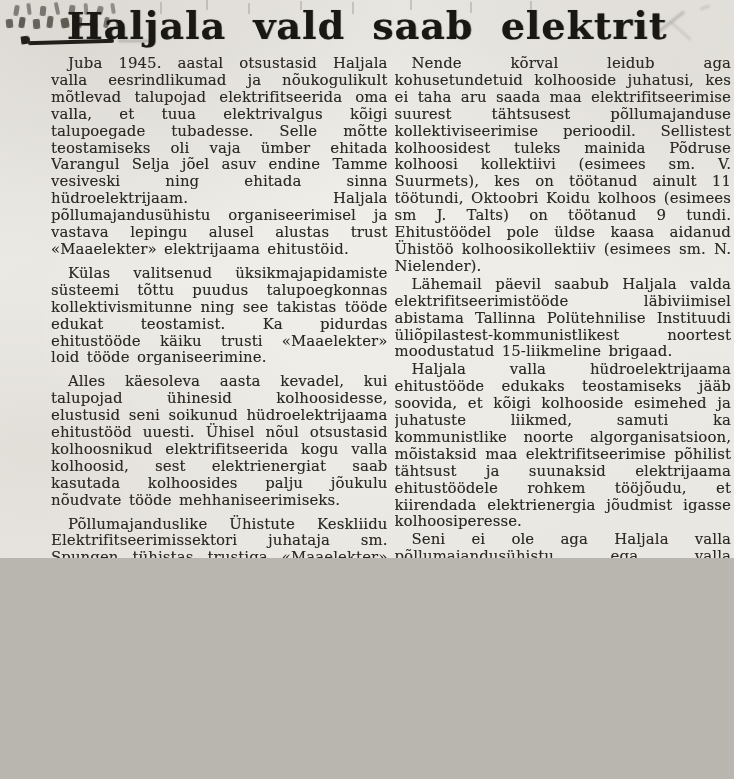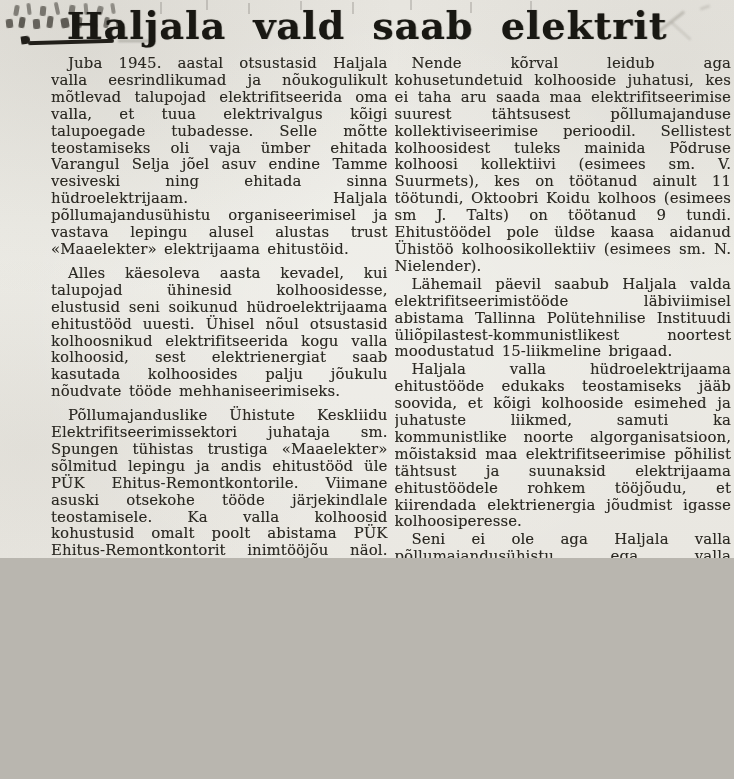--- a/index.html
+++ b/index.html
@@ -168,20 +168,21 @@
     <i class="tr-stroke" style="left:650px; top:22px; width:38px; height:2.5px; transform:rotate(-38deg);"></i>
     <i class="tr-stroke" style="left:668px; top:30px; width:26px; height:2px;   transform:rotate(42deg); opacity:.7;"></i>
     <i class="tr-stroke" style="left:700px; top:6px;  width:10px; height:3px;   transform:rotate(-20deg); opacity:.6;"></i>
   </div>
 
   <h1 class="headline">Haljala vald saab elektrit</h1>
 
   <div class="cols">
     <div class="col col-left">
       <p>Juba 1945. aastal otsustasid Haljala valla eesrindlikumad ja nõukogulikult mõtlevad talupojad elektrifitseerida oma valla, et tuua elektrivalgus kõigi talupoegade tubadesse. Selle mõtte teostamiseks oli vaja ümber ehitada Varangul Selja jõel asuv endine Tamme vesiveski ning ehitada sinna hüdroelektrijaam. Haljala põllumajandusühistu organiseerimisel ja vastava lepingu alusel alustas trust «Maaelekter» elektrijaama ehitustöid.</p>
+      <p>Külas valitsenud üksikmajapidamiste süsteemi tõttu puudus talupoegkonnas kollektivismitunne ning see takistas tööde edukat teostamist. Ka pidurdas ehitustööde käiku trusti «Maaelekter» loid tööde organiseerimine.</p>
       <p>Alles käesoleva aasta kevadel, kui talupojad ühinesid kolhoosidesse, elustusid seni soikunud hüdroelektrijaama ehitustööd uuesti. Ühisel nõul otsustasid kolhoosnikud elektrifitseerida kogu valla kolhoosid, sest elektrienergiat saab kasutada kolhoosides palju jõukulu nõudvate tööde mehhaniseerimiseks.</p>
       <p>Põllumajanduslike Ühistute Keskliidu Elektrifitseerimissektori juhataja sm. Spungen tühistas trustiga «Maaelekter» sõlmitud lepingu ja andis ehitustööd üle PÜK Ehitus-Remontkontorile. Viimane asuski otsekohe tööde järjekindlale teostamisele. Ka valla kolhoosid kohustusid omalt poolt abistama PÜK Ehitus-Remontkontorit inimtööjõu näol. Nad sõlmisid sellega lepingud, mille järgi iga kolhoos saadab hüdroelektrijaama ehitustöödele igal tööpäeval vähemalt ühe töölise. Selle lepingu täitmisel on esile kerkinud rida eesrindlikke kolhoose, kes suhtuvad võetud kohustuse täitmisse täie tõsidusega. Nii näiteks on Tõusva Jõu kolhoos (esimees sm. Joh. Ausik) töötanud ehitustöödel käesoleva ajani 257 töötundi, Jõu</p>
     </div>
     <div class="col col-right">
       <p>Nende kõrval leidub aga kohusetundetuid kolhooside juhatusi, kes ei taha aru saada maa elektrifitseerimise suurest tähtsusest põllumajanduse kollektiviseerimise perioodil. Sellistest kolhoosidest tuleks mainida Põdruse kolhoosi kollektiivi (esimees sm. V. Suurmets), kes on töötanud ainult 11 töötundi, Oktoobri Koidu kolhoos (esimees sm J. Talts) on töötanud 9 tundi. Ehitustöödel pole üldse kaasa aidanud Ühistöö kolhoosikollektiiv (esimees sm. N. Nielender).</p>
       <p>Lähemail päevil saabub Haljala valda elektrifitseerimistööde läbiviimisel abistama Tallinna Polütehnilise Instituudi üliõpilastest-kommunistlikest noortest moodustatud 15-liikmeline brigaad.</p>
       <p>Haljala valla hüdroelektrijaama ehitustööde edukaks teostamiseks jääb soovida, et kõigi kolhooside esimehed ja juhatuste liikmed, samuti ka kommunistlike noorte algorganisatsioon, mõistaksid maa elektrifitseerimise põhilist tähtsust ja suunaksid elektrijaama ehitustöödele rohkem tööjõudu, et kiirendada elektrienergia jõudmist igasse kolhoosiperesse.</p>
       <p>Seni ei ole aga Haljala valla põllumajandusühistu ega valla kommunistlikud noored osutanud abi elektrijaama ehitustöödel. Nii ei ole valla kommunistlike noorte algorganisatsiooni sekretär sm. Tamm suunanud ehitustöödele ühtki kommunistlikku noort. Samuti ei ole ta suutnud seni veel lahendada Tallinnast saabuva abistajate brigaadi majutamis- ega toitlustamisküsimust.</p>
       <p class="sig-name">AUGUST NEMVALTS,</p>
       <p class="sig-role">ENSV Põllumajanduslike Ühistute Keskliidu Ehitus-Remontkontori Haljala hüdroelektrijaama ehitustööde juhataja.</p>

